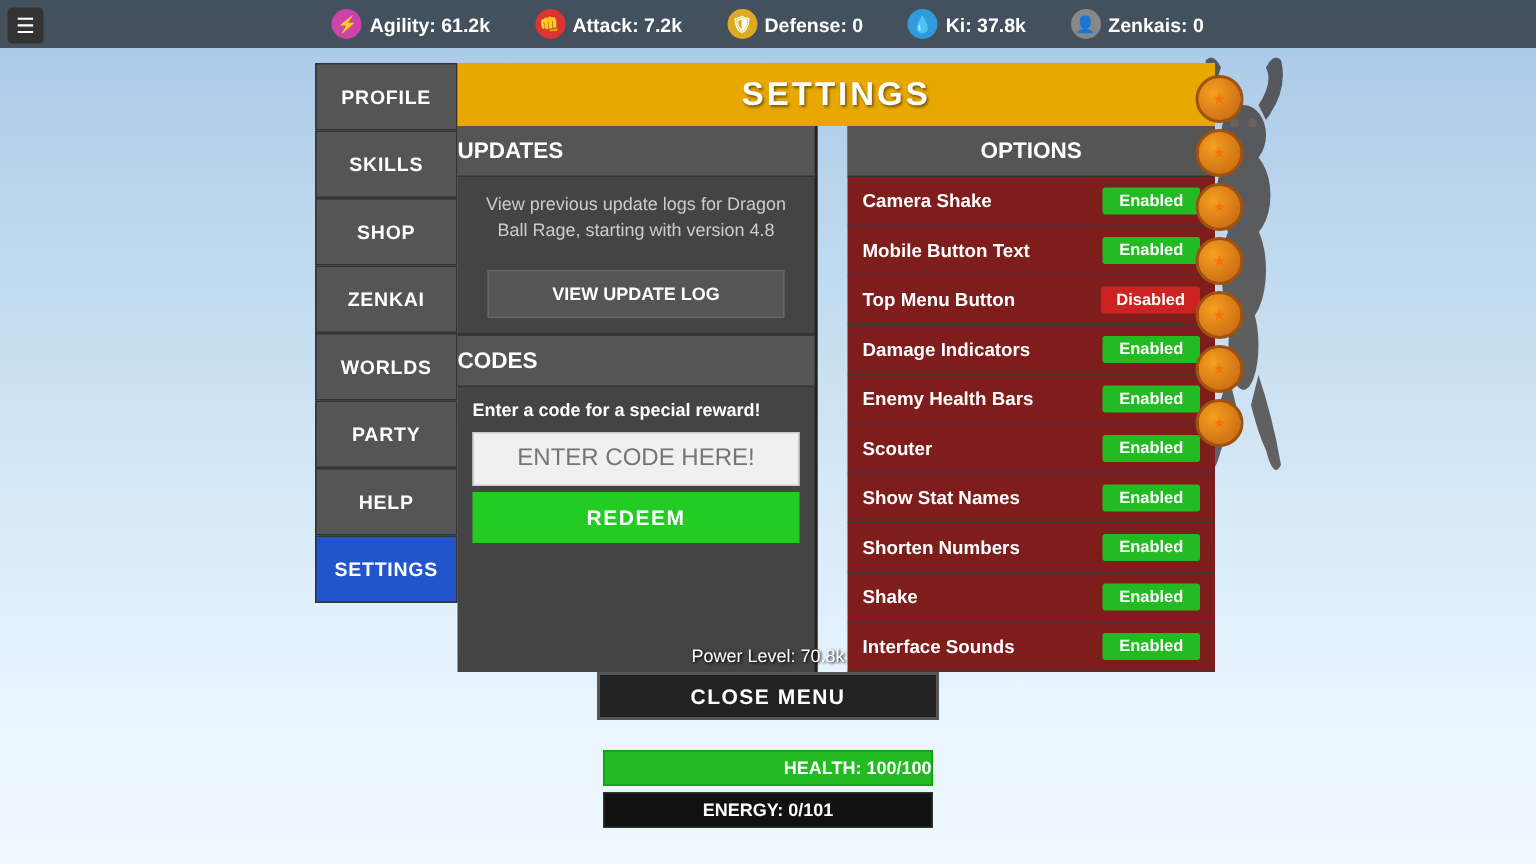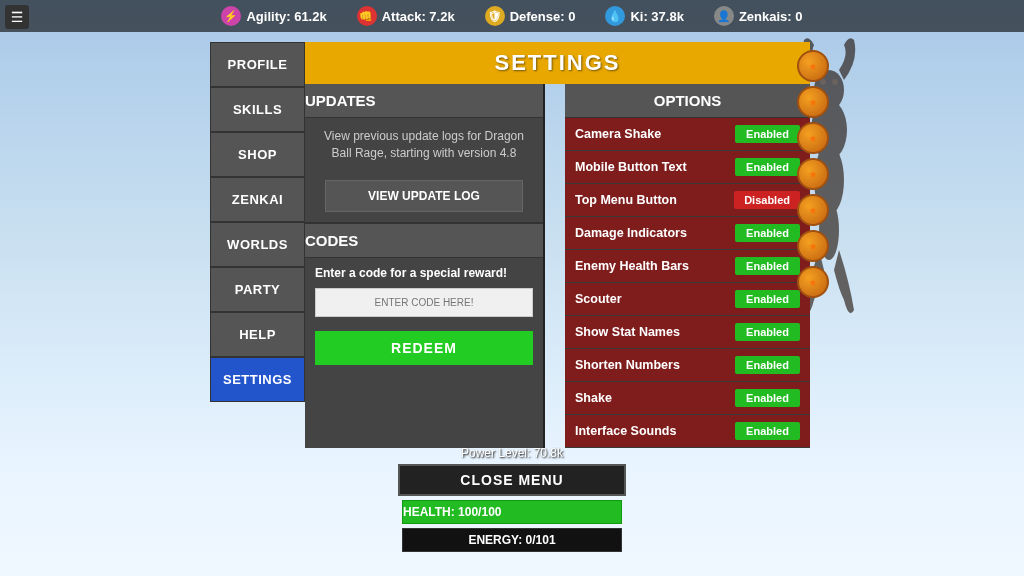--- a/index.html
+++ b/index.html
@@ -173,24 +173,24 @@
       margin-bottom: 8px;
       font-weight: bold;
     }
 
     .code-input {
       width: 100%;
       padding: 8px;
       background: #f0f0f0;
       border: 1px solid #ccc;
       text-align: center;
-      font-size: 10px;
+      font-size: 16px;
       color: #701a75;
       outline: none;
-      margin-bottom: 14px;
+      margin-bottom: 4px;
     }
 
     .redeem-btn {
       width: 100%;
       background: #22cc22;
       color: white;
       font-weight: bold;
       font-size: 14px;
       text-align: center;
       padding: 9px 0;
@@ -303,23 +303,24 @@
       cursor: pointer;
       letter-spacing: 1px;
     }
 
     .health-bar-container {
       width: 220px;
       background: #22bb22;
       color: white;
       font-size: 12px;
       font-weight: bold;
-      text-align: left;
+      text-align: right;
       padding: 4px 0;
       border: 1px solid #119911;
+      margin-top: 16px;
     }
 
     .energy-bar-container {
       width: 220px;
       background: #111;
       color: white;
       font-size: 12px;
       font-weight: bold;
       text-align: center;
       padding: 4px 0;

